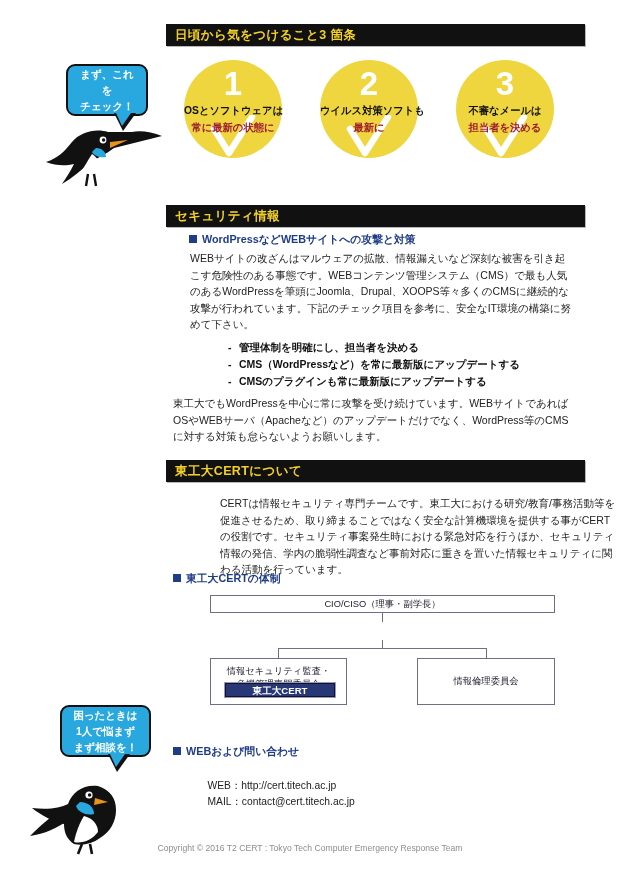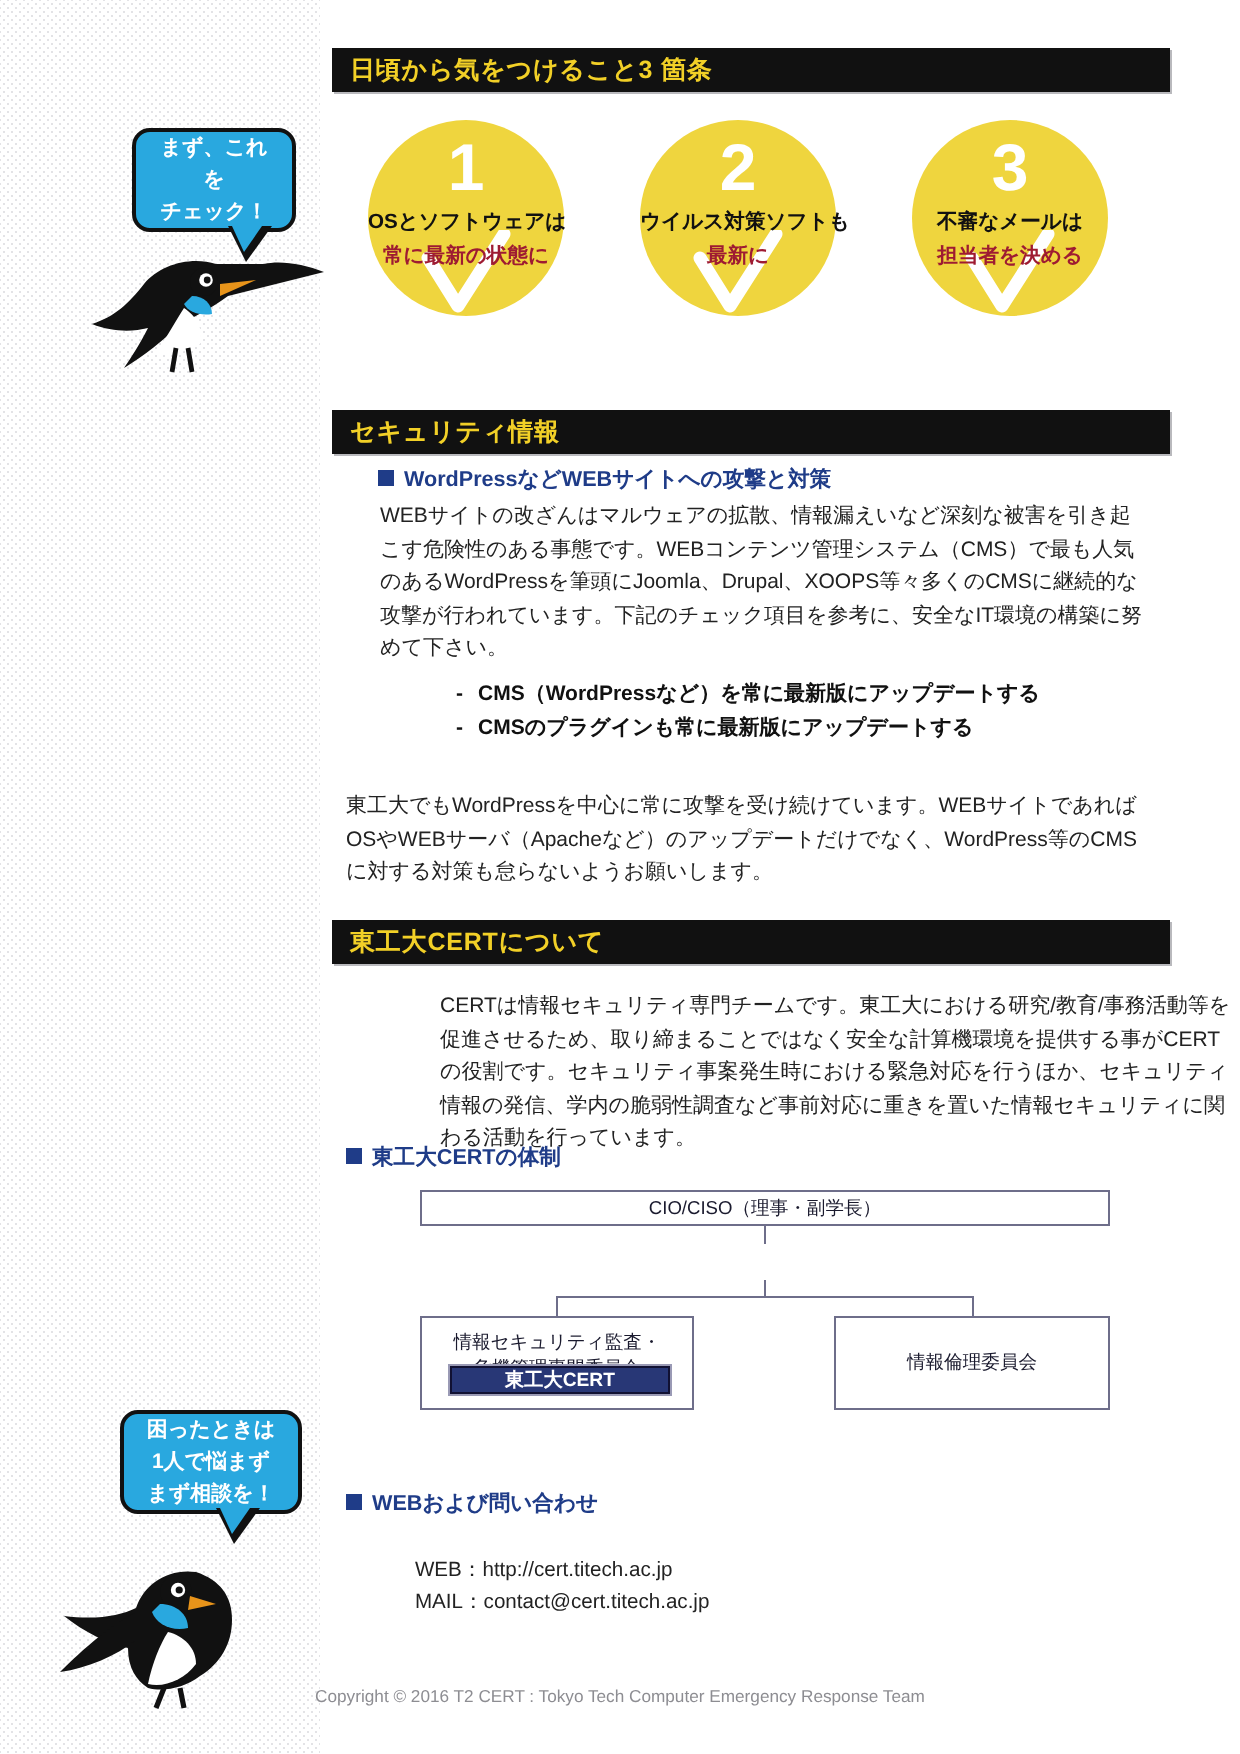--- a/index.html
+++ b/index.html
@@ -247,20 +247,21 @@
     <span class="bar-label">セキュリティ情報</span>
   </div>
 
   <div class="sub-head" style="left:159px; top:233px;margin-left:30px;">
     <span class="sq"></span><span>WordPressなどWEBサイトへの攻撃と対策</span>
   </div>
 
   <div class="para indent" style="top:250px;">WEBサイトの改ざんはマルウェアの拡散、情報漏えいなど深刻な被害を引き起こす危険性のある事態です。WEBコンテンツ管理システム（CMS）で最も人気のあるWordPressを筆頭にJoomla、Drupal、XOOPS等々多くのCMSに継続的な攻撃が行われています。下記のチェック項目を参考に、安全なIT環境の構築に努めて下さい。</div>
 
   <ul class="dash-list" style="left:228px; top:339px;">
+    <li><span class="d">-</span><span>管理体制を明確にし、担当者を決める</span></li>
     <li><span class="d">-</span><span>CMS（WordPressなど）を常に最新版にアップデートする</span></li>
     <li><span class="d">-</span><span>CMSのプラグインも常に最新版にアップデートする</span></li>
   </ul>
 
   <div class="para" style="left:173px; top:395px; width:399px;">東工大でもWordPressを中心に常に攻撃を受け続けています。WEBサイトであればOSやWEBサーバ（Apacheなど）のアップデートだけでなく、WordPress等のCMSに対する対策も怠らないようお願いします。</div>
 
   <div class="bar" style="top:460px;">
     <span class="bar-label">東工大CERTについて</span>
   </div>
 

